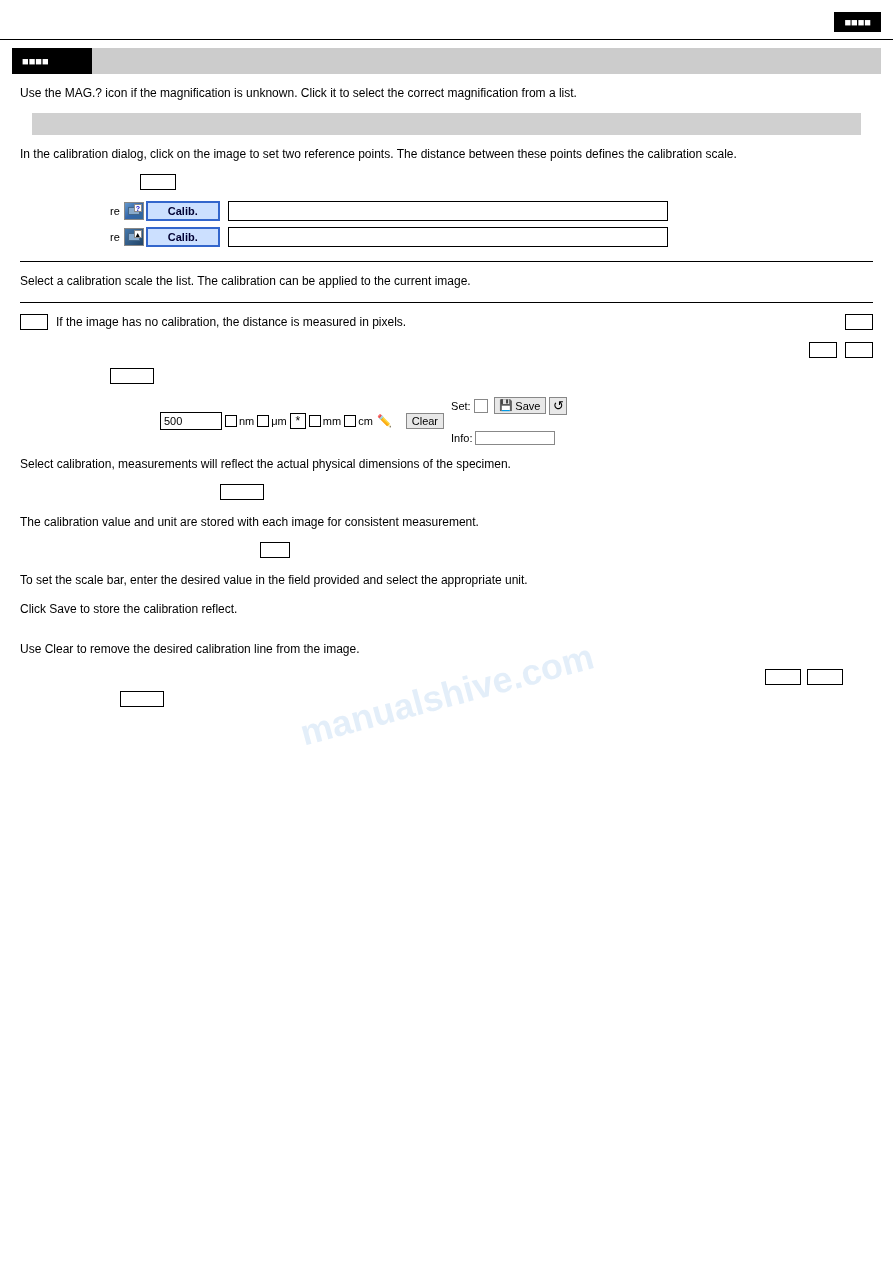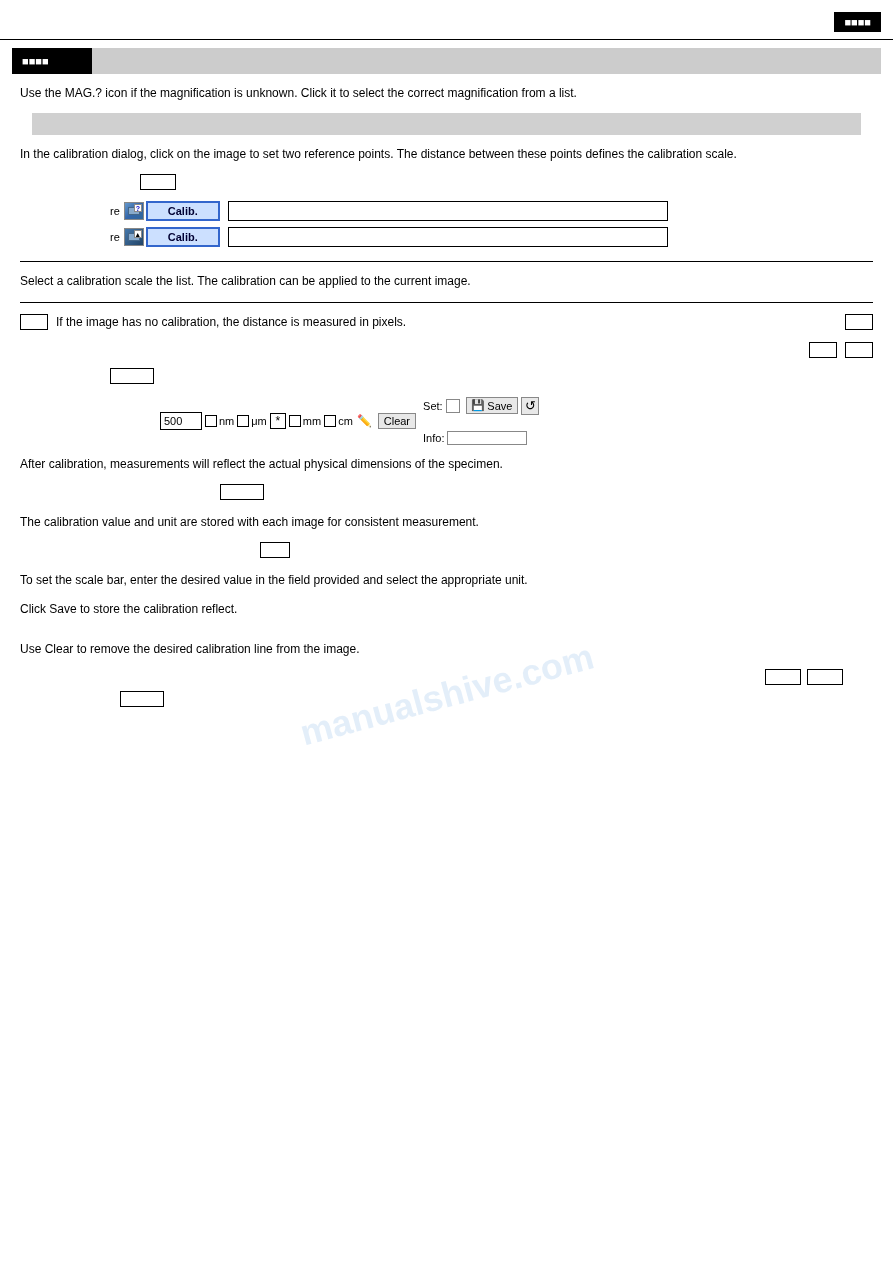--- a/index.html
+++ b/index.html
@@ -171,21 +171,21 @@
     
     .measure-toolbar {
       display: flex;
       align-items: center;
       gap: 3px;
       margin: 6px 0;
       flex-wrap: wrap;
     }
     .toolbar-input {
       border: 1px solid #000;
-      width: 42px;
+      width: 62px;
       height: 18px;
       font-size: 11px;
       padding: 1px 3px;
       background: #fff;
     }
     .toolbar-checkbox-label {
       display: inline-flex;
       align-items: center;
       gap: 2px;
       font-size: 11px;
@@ -199,20 +199,21 @@
     }
     .toolbar-btn {
       border: 1px solid #888;
       background: #e8e8e8;
       padding: 1px 5px;
       font-size: 11px;
       cursor: pointer;
       display: inline-flex;
       align-items: center;
       gap: 2px;
+      margin-left: 8px;
     }
     .toolbar-star {
       border: 1px solid #000;
       background: #fff;
       width: 16px;
       height: 16px;
       display: inline-flex;
       align-items: center;
       justify-content: center;
       font-size: 12px;
@@ -427,21 +428,21 @@
         </div>
       </div>
       <div class="info-row">
         <span>Info:</span>
         <div class="info-input"></div>
       </div>
     </div>
   </div>
 
   <div class="text-block para-section">
-    <span>After calibration, measurements will reflect the actual physical dimensions of the specimen.</span>
+    <span>Select calibration, measurements will reflect the actual physical dimensions of the specimen.</span>
   </div>
 
   <div style="margin: 8px 0 4px 200px;">
     <div class="small-box" style="width:44px; height:16px;"></div>
   </div>
 
   <div class="text-block para-section">
     <span>The calibration value and unit are stored with each image for consistent measurement.</span>
   </div>
 

